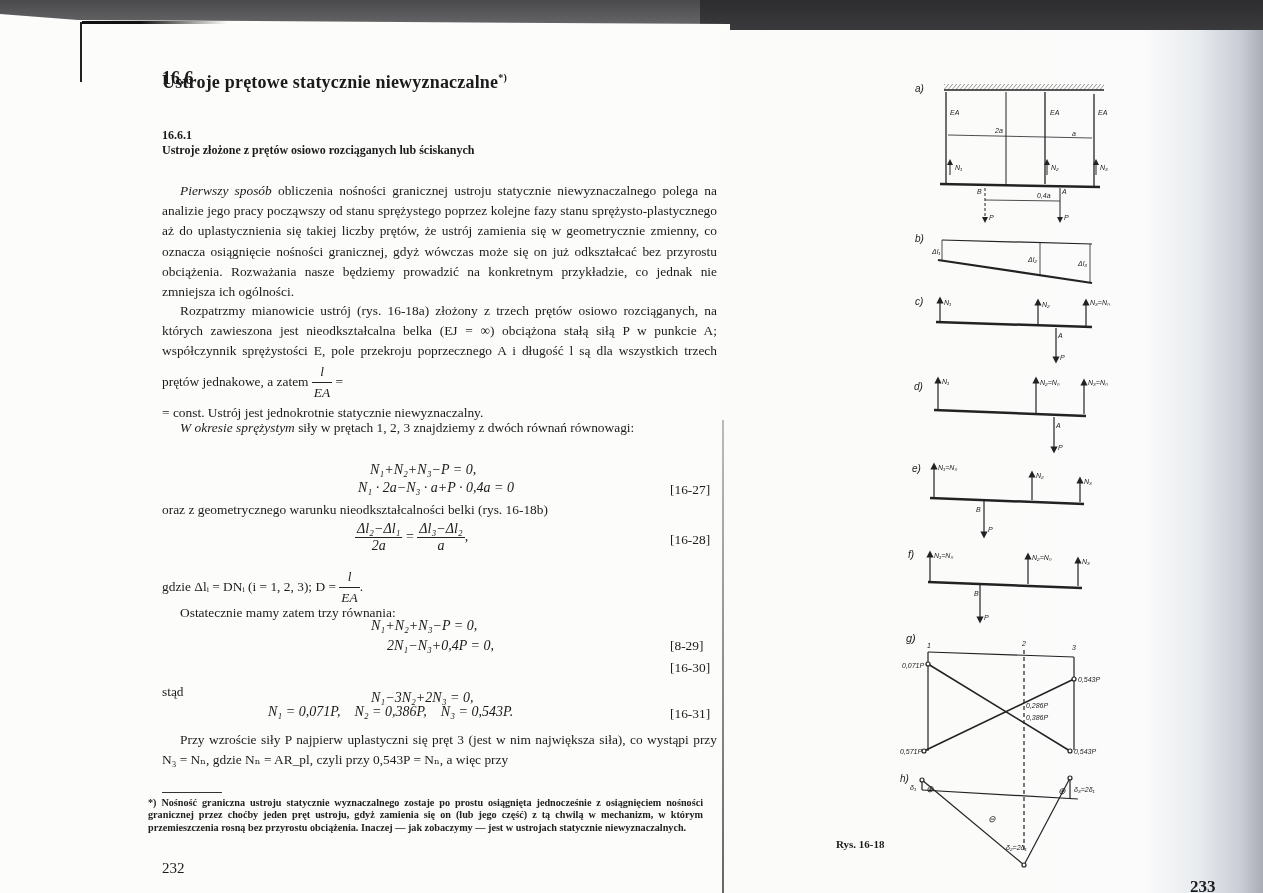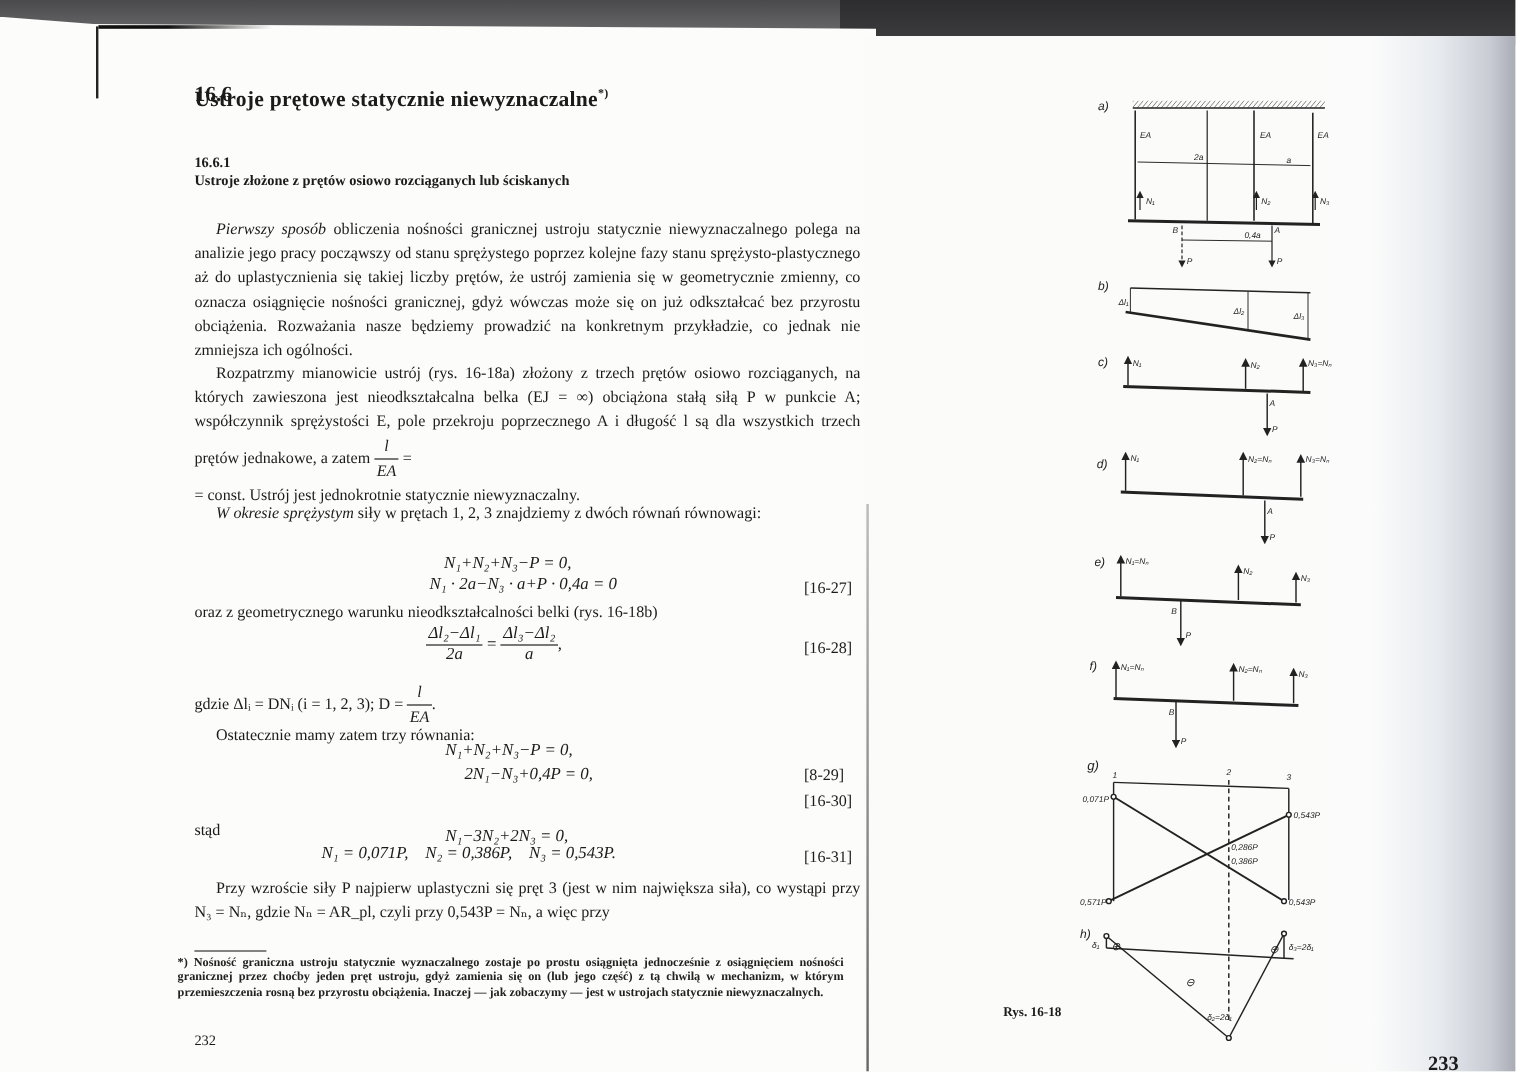--- a/index.html
+++ b/index.html
@@ -57,21 +57,21 @@
 
   .frac { display:inline-block; vertical-align:middle; text-align:center; }
   .frac .num { display:block; border-bottom:1px solid #222; padding:0 2px; }
   .frac .den { display:block; padding:0 2px; }
 
   .foot-rule { position:absolute; left:162px; top:792px; width:60px; height:1px; background:#333; }
   .footnote {
     position:absolute; left:148px; top:797px; width:555px; font-size:10.2px; line-height:12.3px;
     text-align:justify; font-weight:bold; color:#222;
   }
-  .pageno-left { position:absolute; left:162px; top:860px; font-size:12px; }
+  .pageno-left { position:absolute; left:162px; top:860px; font-size:15px; }
   .pageno-right { position:absolute; left:1190px; top:877px; font-size:17px; font-weight:bold; }
   .fig-caption { position:absolute; left:836px; top:838px; font-size:11px; font-weight:bold; }
 
   .figure { position:absolute; left:900px; top:70px; width:240px; height:800px; }
   .figure svg { position:absolute; left:0; top:0; }
   .tiny { font-family:"Liberation Sans", sans-serif; font-size:7px; font-style:italic; fill:#222; }
 </style>
 </head>
 <body>
 

